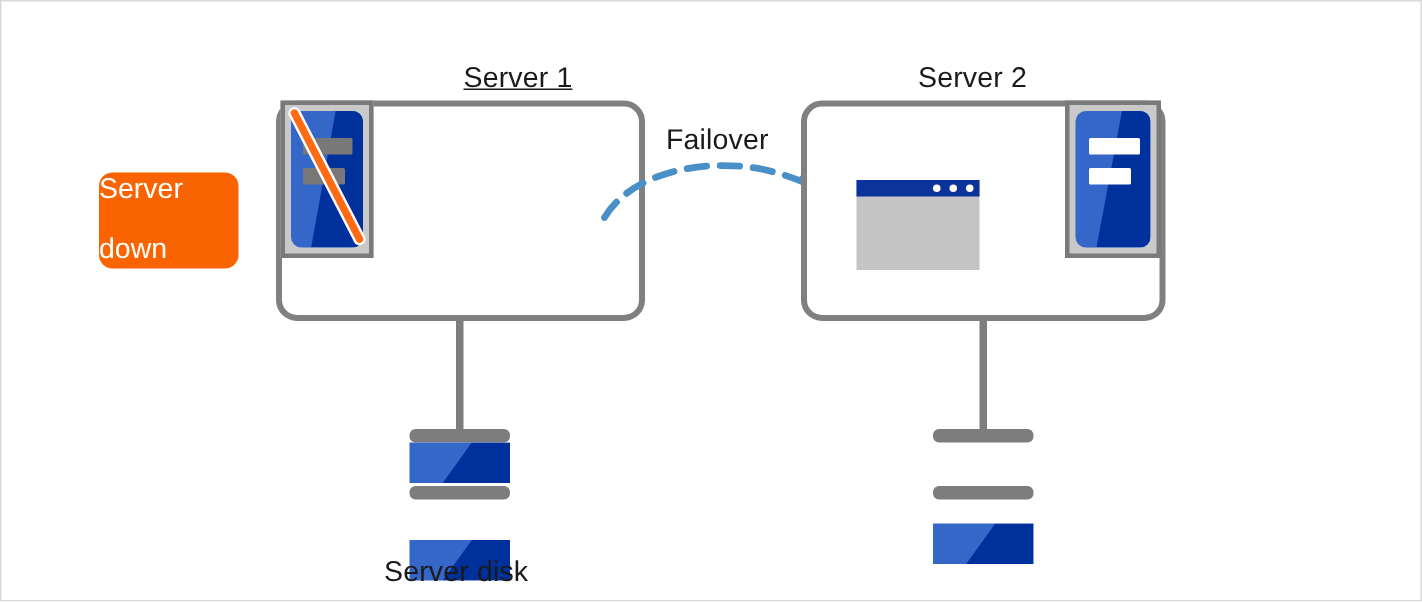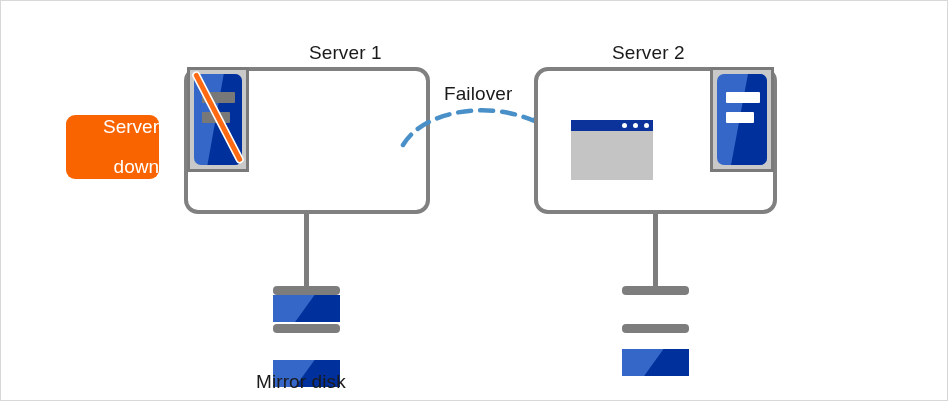--- a/index.html
+++ b/index.html
@@ -121,31 +121,31 @@
   
   .badge {
     background: #fa6400;
     border-radius: 9px;
     color: #ffffff;
     font-size: 19px;
     line-height: 24px;
     text-align: center;
     display: flex;
     flex-direction: column;
-    align-items: flex-end;
+    align-items: flex-start;
     justify-content: center;
     gap: 16px;
   }
 </style>
 </head>
 <body>
 
 <div id="canvas">
 
-  <div class="abs label" style="left:308px; top:42px;">Server 1</div>
+  <div class="abs label" style="left:308px; top:42px;text-decoration:underline;">Server 1</div>
 
   <div class="abs server-box" style="left:183px; top:66px; width:246px; height:147px;"></div>
 
   <div class="abs srv-icon" style="left:186px; top:66px; width:62px; height:105px;">
     <div class="srv-icon-inner">
       <div class="srv-wedge"></div>
       <div class="srv-bar gray b1"></div>
       <div class="srv-bar gray b2"></div>
     </div>
 
@@ -183,21 +183,21 @@
     </div>
   </div>
 
   <div class="abs connector" style="left:303px; top:213px; width:5px; height:72px;"></div>
 
   <div class="abs disk-cap" style="left:272px; top:285px; width:67px; height:9px;"></div>
   <div class="abs disk-body" style="left:272px; top:294px; width:67px; height:27px;"></div>
   <div class="abs disk-cap" style="left:272px; top:323px; width:67px; height:9px;"></div>
   <div class="abs disk-body" style="left:272px; top:332px; width:67px; height:27px;"></div>
 
-  <div class="abs label" style="left:255px; top:371px;">Mirror disk</div>
+  <div class="abs label" style="left:255px; top:371px;">Server disk</div>
 
   <div class="abs connector" style="left:652px; top:213px; width:5px; height:72px;"></div>
 
   <div class="abs disk-cap" style="left:621px; top:285px; width:67px; height:9px;"></div>
   <div class="abs disk-body" style="left:621px; top:294px; width:67px; height:27px;"></div>
   <div class="abs disk-cap" style="left:621px; top:323px; width:67px; height:9px;"></div>
 
   <div class="abs badge" style="left:65px; top:114px; width:93px; height:64px;">
     <span>Server</span>
     <span>down</span>

